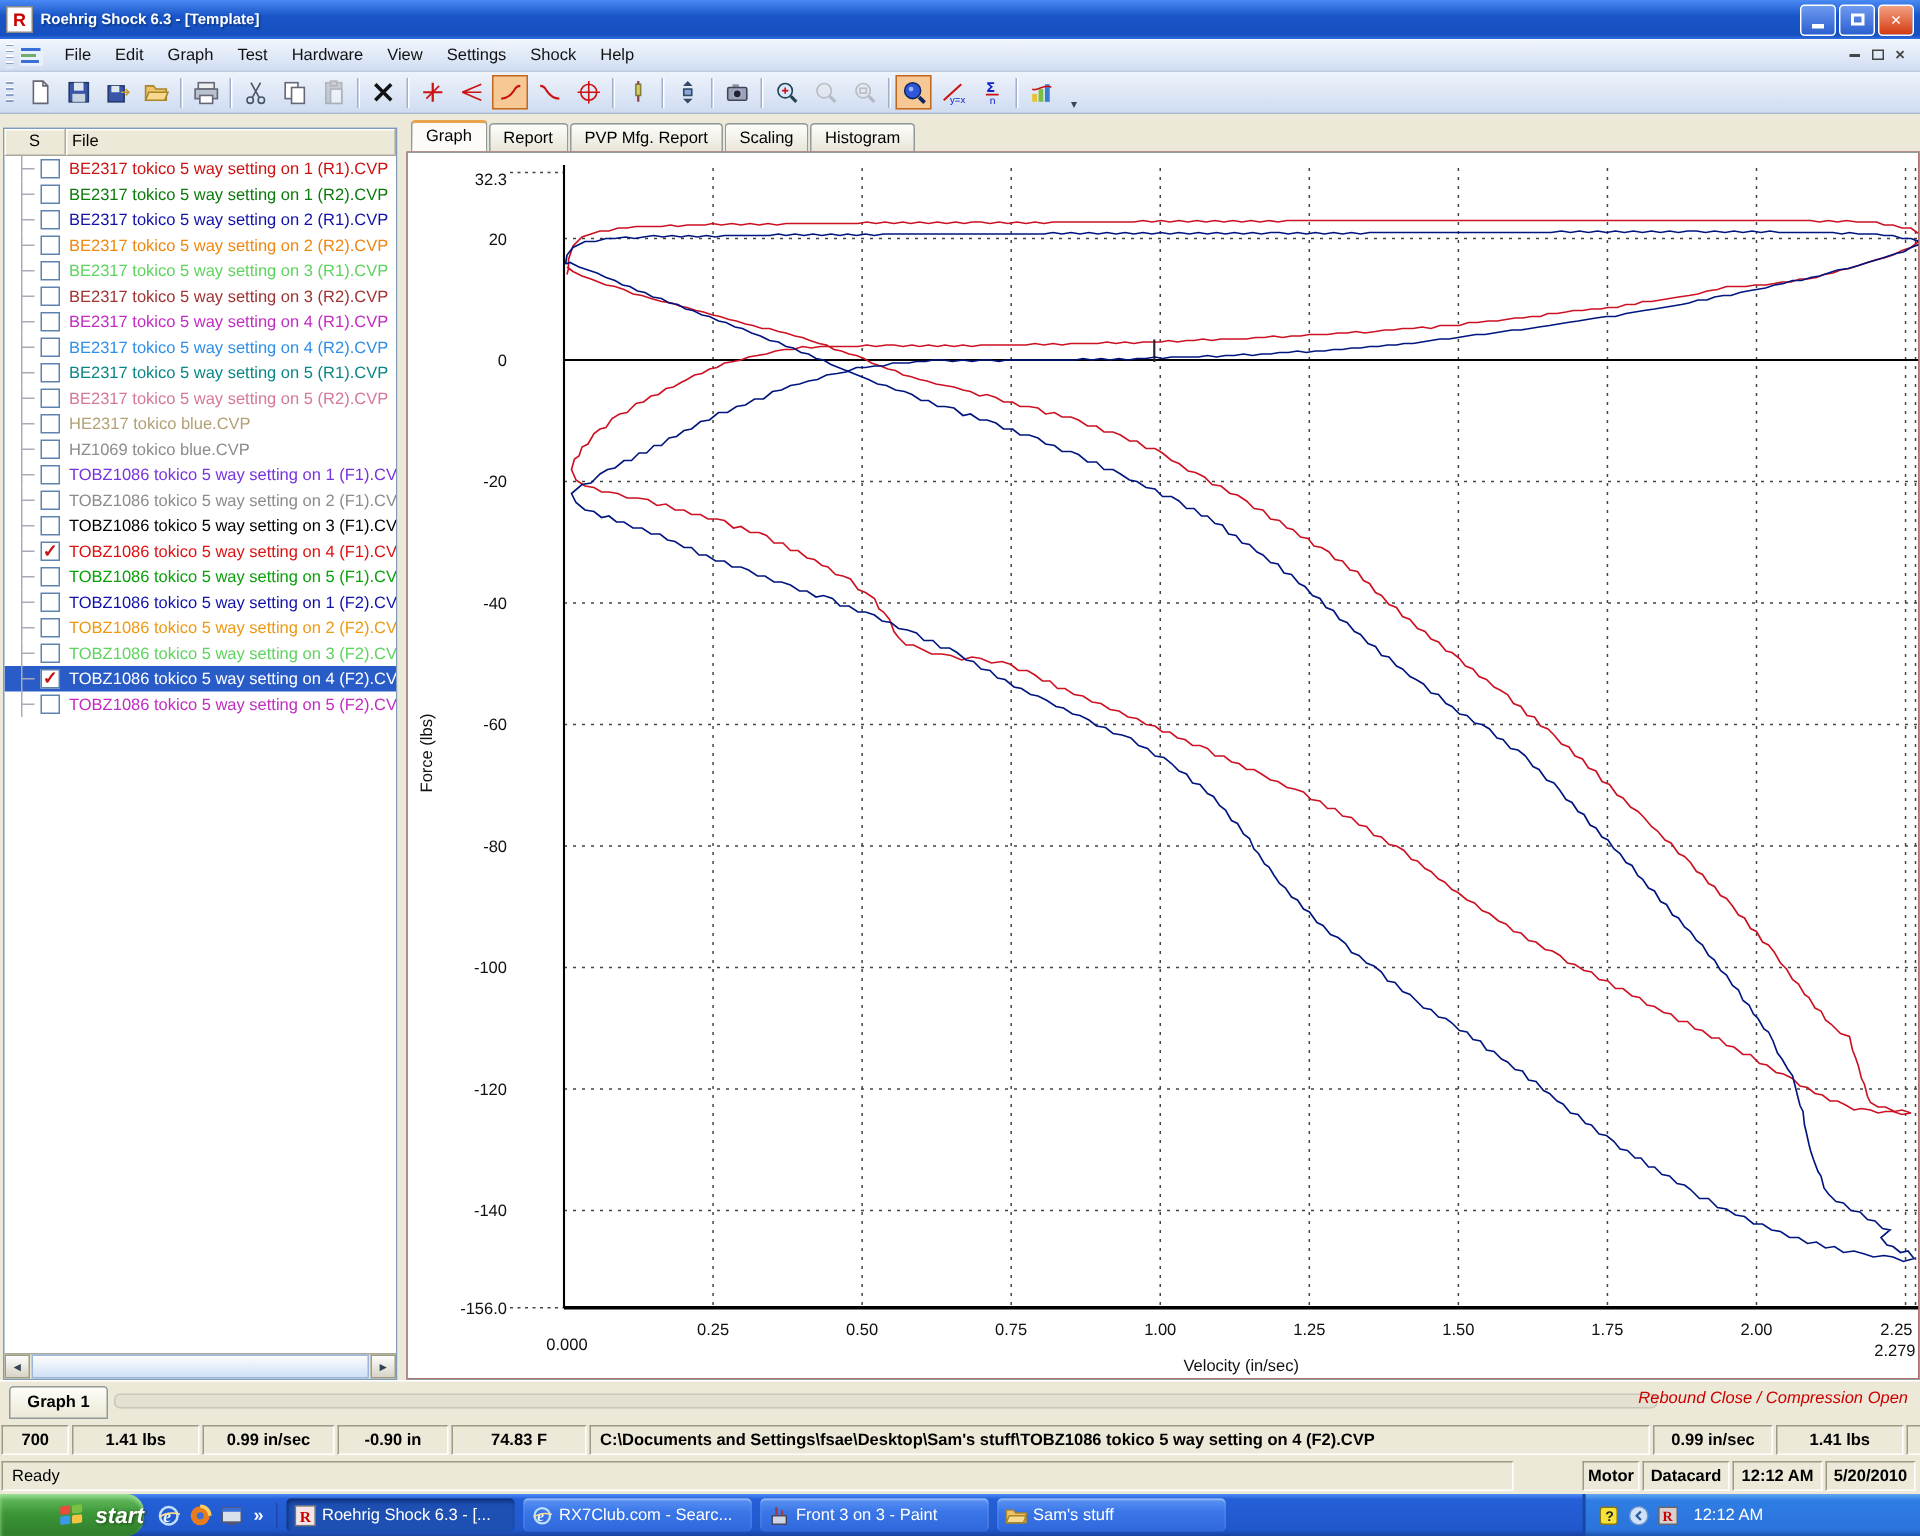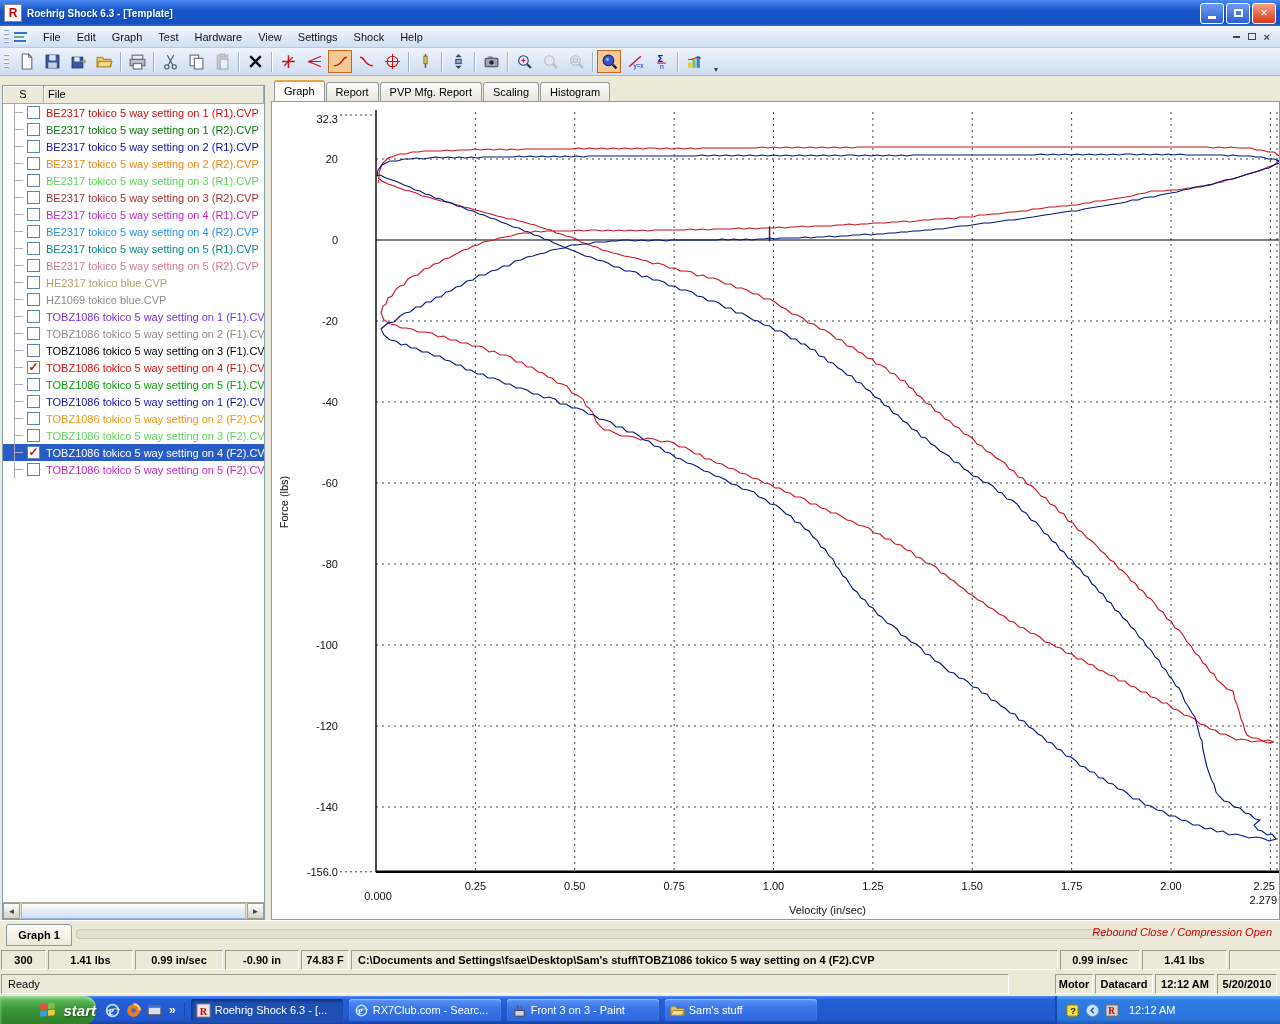--- a/index.html
+++ b/index.html
@@ -495,25 +495,25 @@
         <line x1="497.525" y1="124.28964099999999" x2="497.525" y2="139.289641" stroke="#223" stroke-width="1.4"></line>
       </svg></div>
 
   <div id="bstrip" class="abs">
     <div id="graph1-tab">Graph 1</div>
     <div id="strip-groove"></div>
     <div id="mode-note">Rebound Close / Compression Open</div>
   </div>
 
   <div id="status1" class="abs srow">
-      <div class="scell" style="width: 45px; flex: 0 0 auto;">300</div>
+      <div class="scell" style="width: 45px; flex: 0 0 auto;">700</div>
       <div class="scell" style="width: 85px; flex: 0 0 auto;">1.41 lbs</div>
       <div class="scell" style="width: 88px; flex: 0 0 auto;">0.99 in/sec</div>
       <div class="scell" style="width: 74px; flex: 0 0 auto;">-0.90 in</div>
-      <div class="scell" style="width: 48px; flex: 0 0 auto;">74.83 F</div>
+      <div class="scell" style="width: 90px; flex: 0 0 auto;">74.83 F</div>
       <div class="scell left" style="width: 707px; flex: 0 0 auto;">C:\Documents and Settings\fsae\Desktop\Sam's stuff\TOBZ1086 tokico 5 way setting on 4 (F2).CVP</div>
       <div class="scell" style="width: 80px; flex: 0 0 auto;">0.99 in/sec</div>
       <div class="scell" style="width: 85px; flex: 0 0 auto;">1.41 lbs</div>
       <div class="scell" style="width: 126px; flex: 0 0 auto;"></div>
     </div>
 
   <div id="status2" class="abs srow">
     <div class="scell" id="ready-cell">Ready</div>
     <div id="status2-cells" style="display:flex">
         <div class="scell" style="width: 38px; flex: 0 0 auto; margin-left: 44px;">Motor</div>

